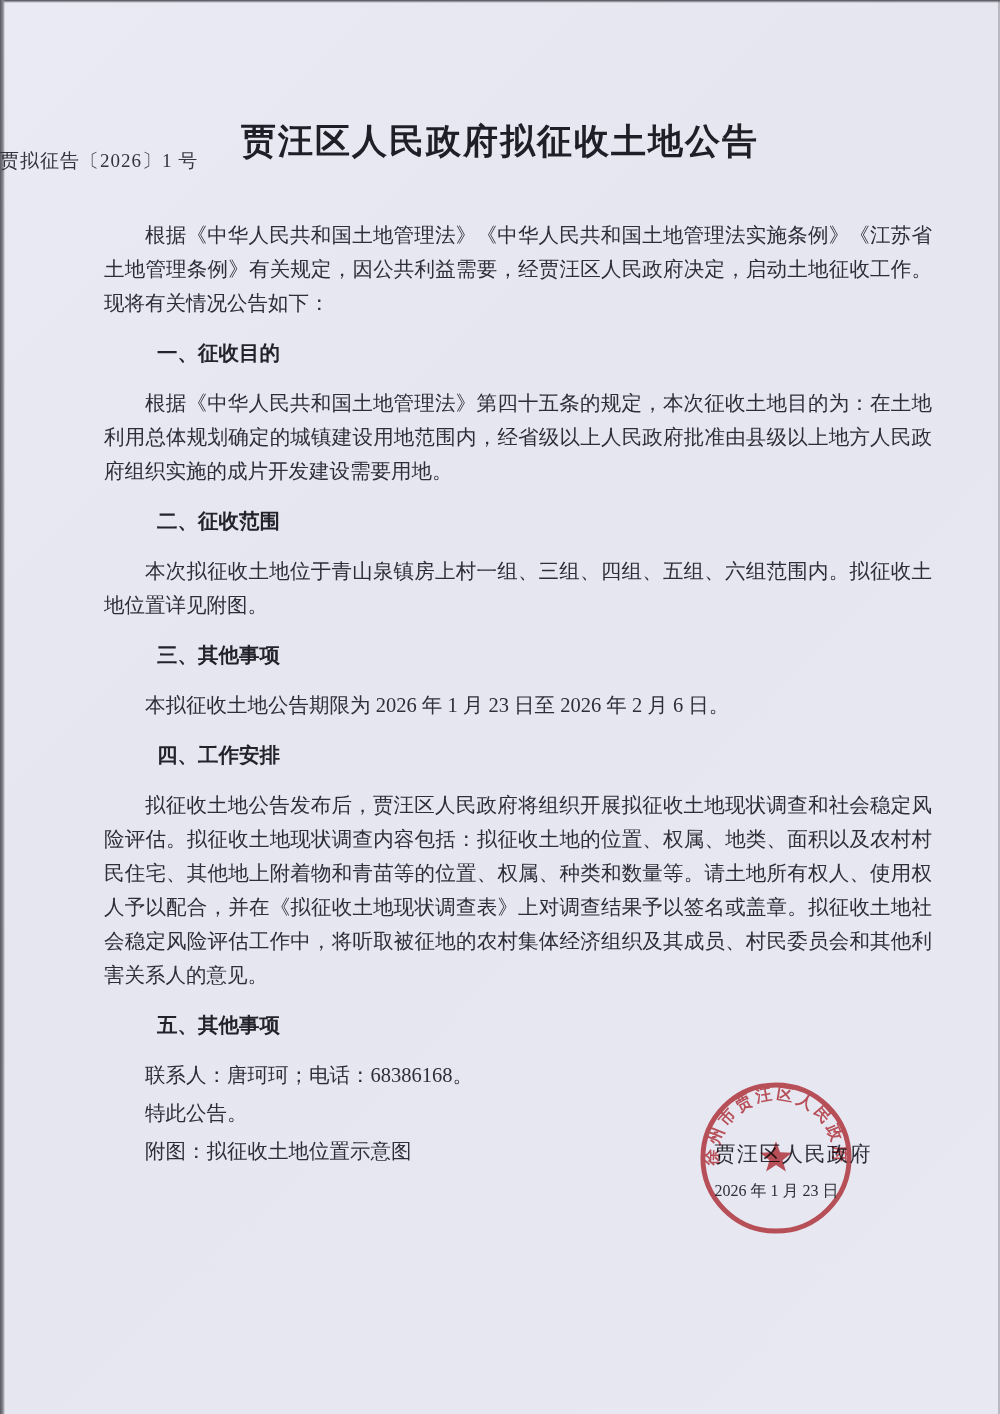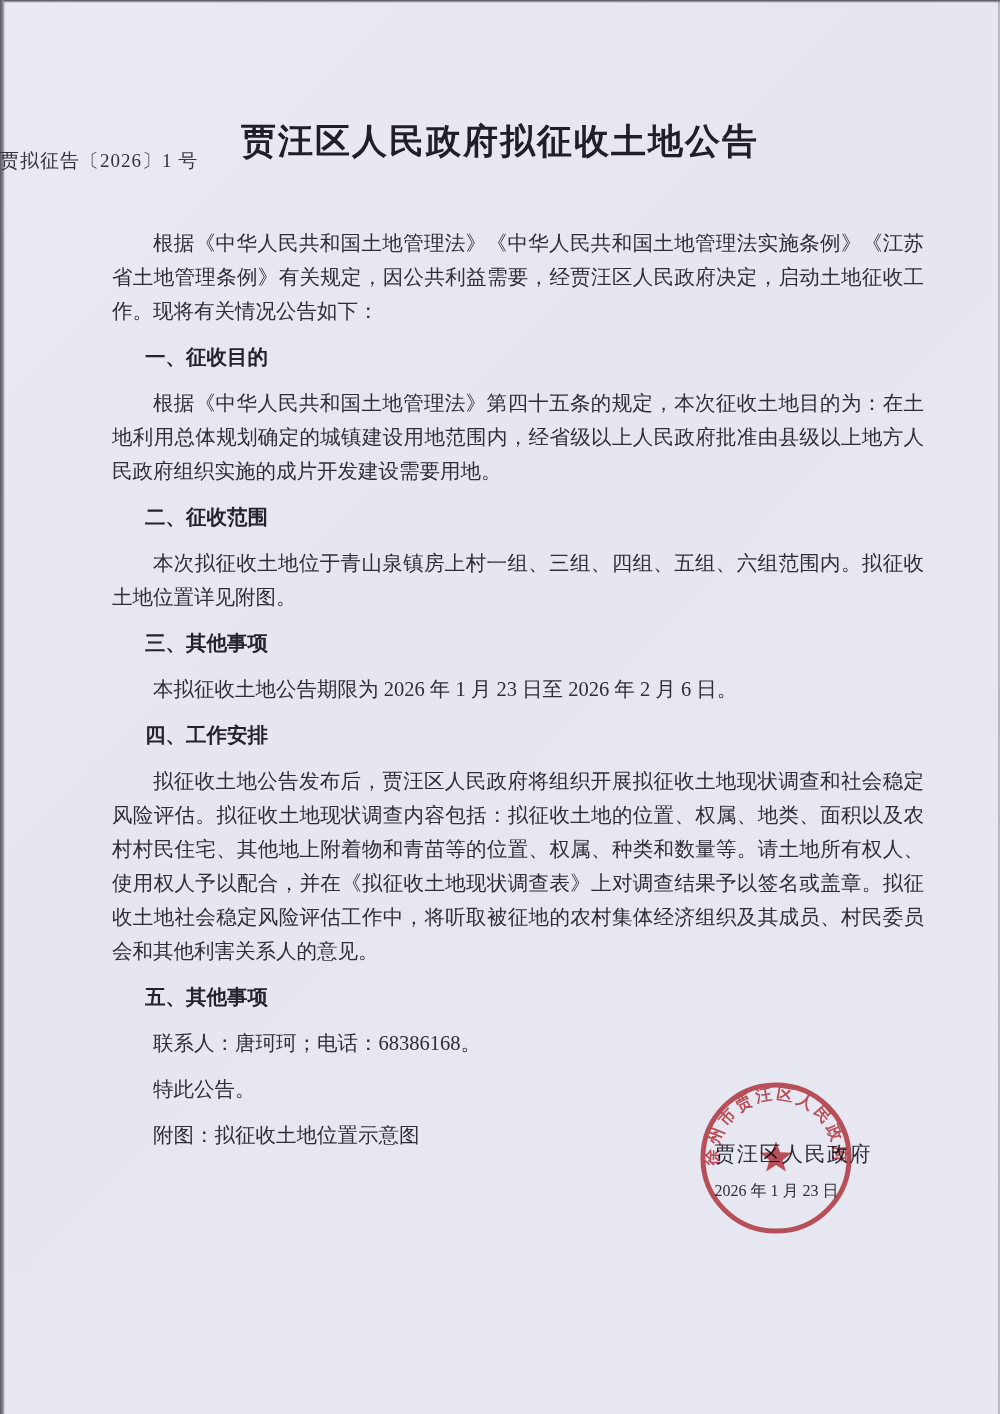--- a/index.html
+++ b/index.html
@@ -43,23 +43,23 @@
     color: #33333d;
   }
   .content {
     position: absolute;
     left: 100px; top: 214px;
     width: 836px;
     font-size: 20.5px;
     line-height: 34px;
     text-align: justify;
   }
-  .para { margin: 12px; text-indent: 2em; }
+  .para { margin: 4px; text-indent: 2em; }
   .head {
-    margin: 4px; text-indent: 2em;
+    margin: 16px; text-indent: 2em;
     font-family: Liberation Sans, sans-serif;
     font-weight: 700;
     color: #23232c;
   }
   .signature-block {
     position: absolute;
     top: 1140px; right: 128px;
     text-align: left;
     z-index: 2;
   }

